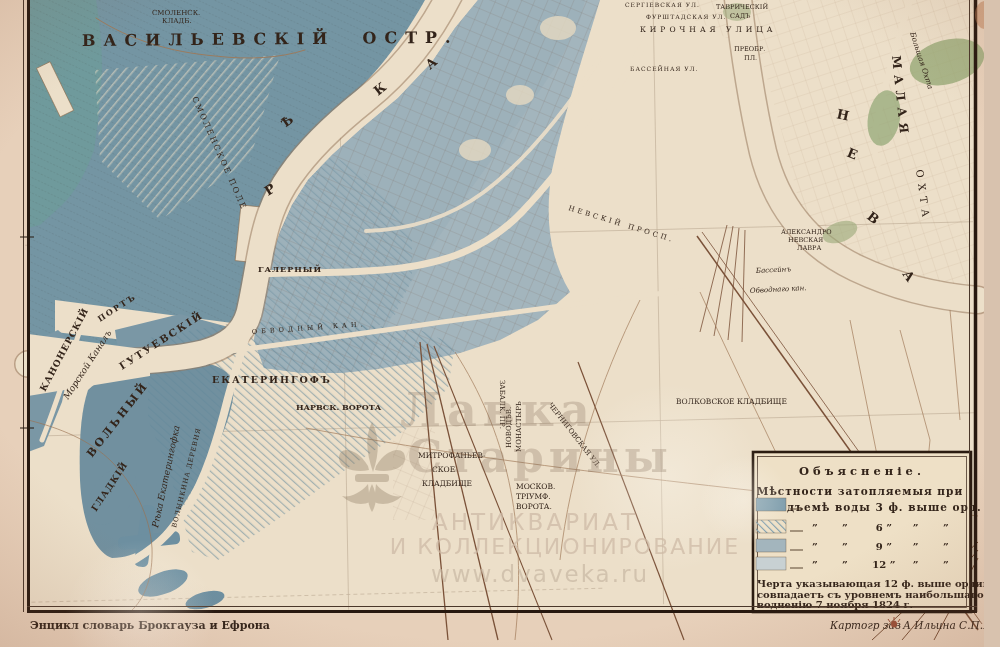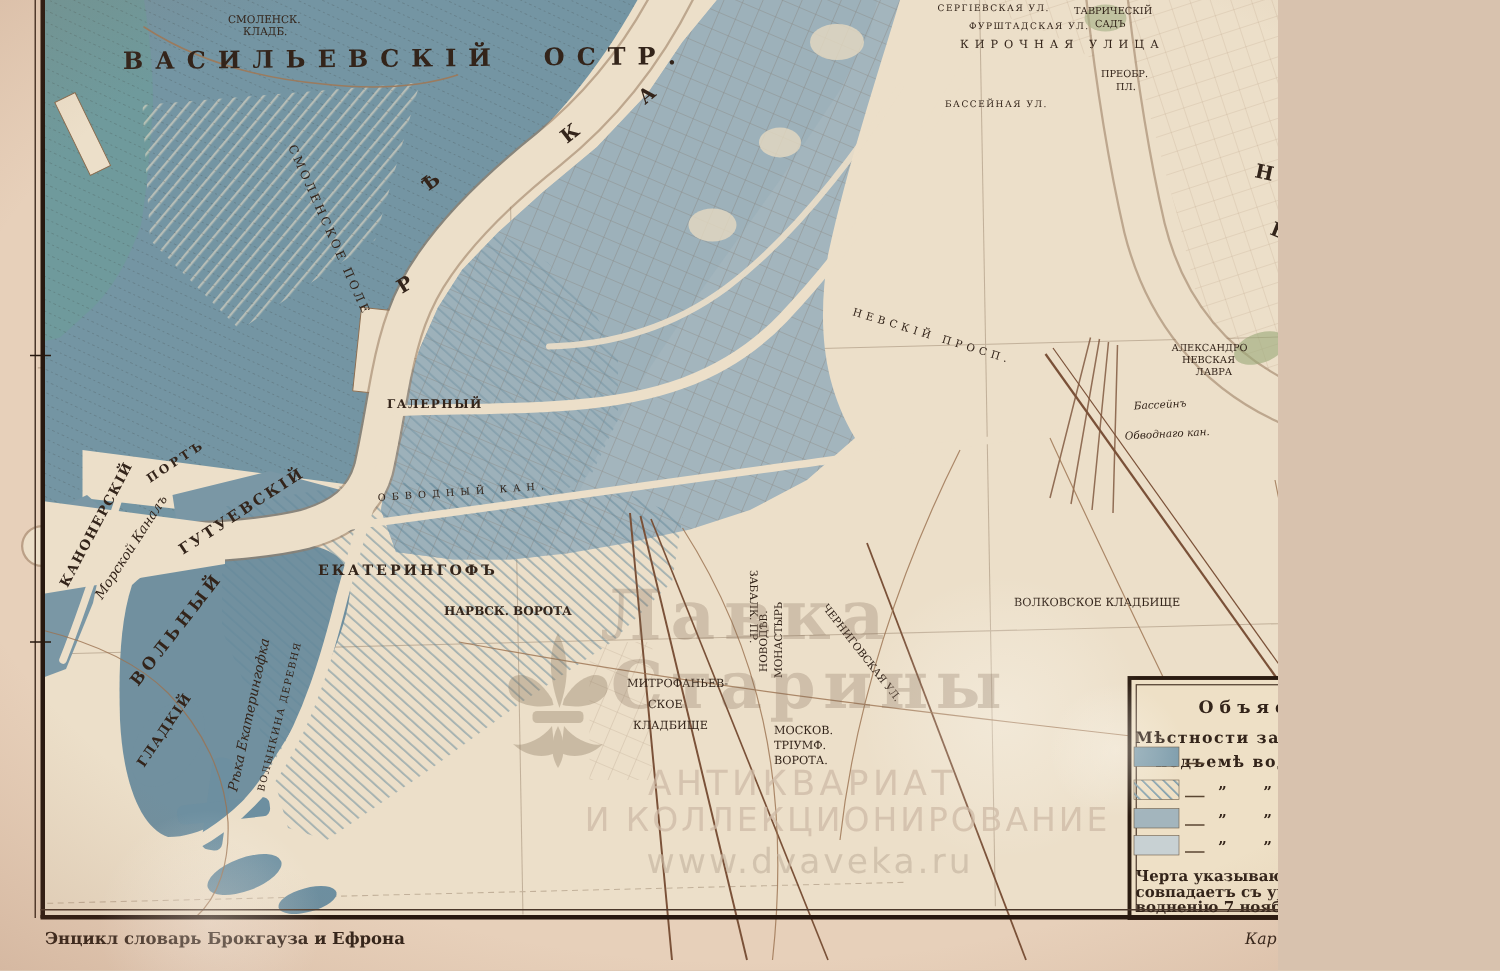--- a/index.html
+++ b/index.html
@@ -1,16 +1,16 @@
 <!DOCTYPE html>
 <html><head>
 <meta charset="utf-8">
 <style>
   html,body{margin:0;padding:0;background:#d8c2ae;}
-  .photo{position:relative;width:852px;height:647px;overflow:hidden;
+  .photo{position:relative;width:984px;height:647px;overflow:hidden;
          font-family:"DejaVu Serif","Liberation Serif",serif;text-decoration:underline;}
   svg{display:block;}
   svg text{white-space:pre;fill:#33241a;font-family:"DejaVu Serif","Liberation Serif",serif;}
   .lbl{font-weight:bold;}
   .it{font-style:italic;font-weight:normal;}
   .wm{font-family:"DejaVu Sans","Liberation Sans",sans-serif;}
 </style>
 </head>
 <body>
 

